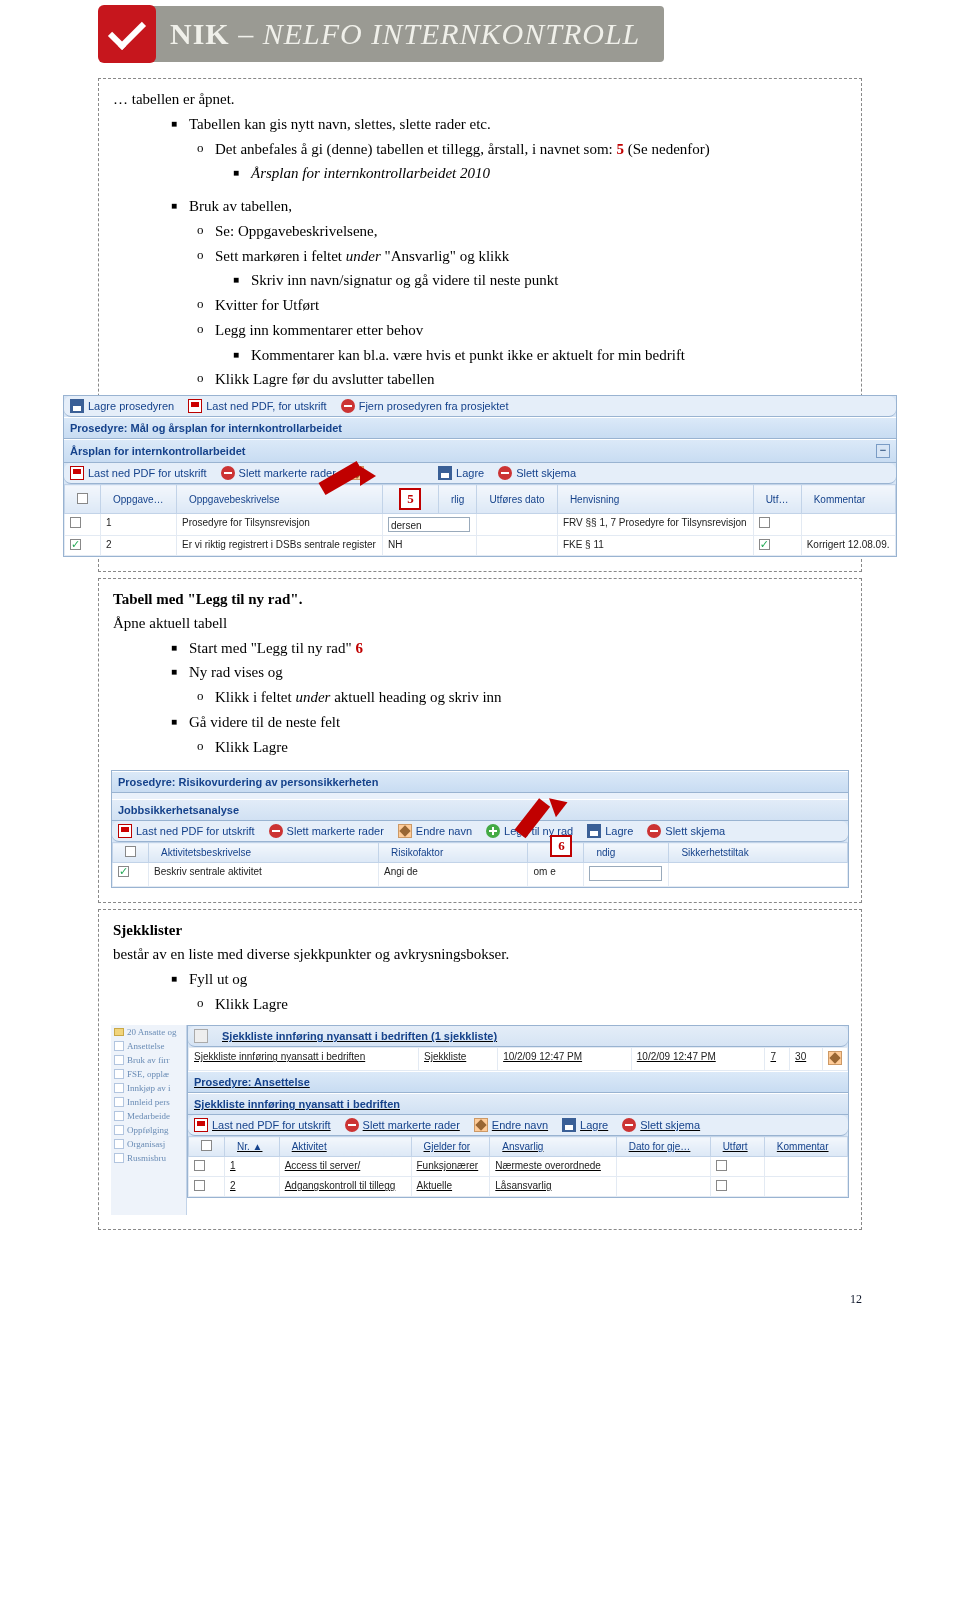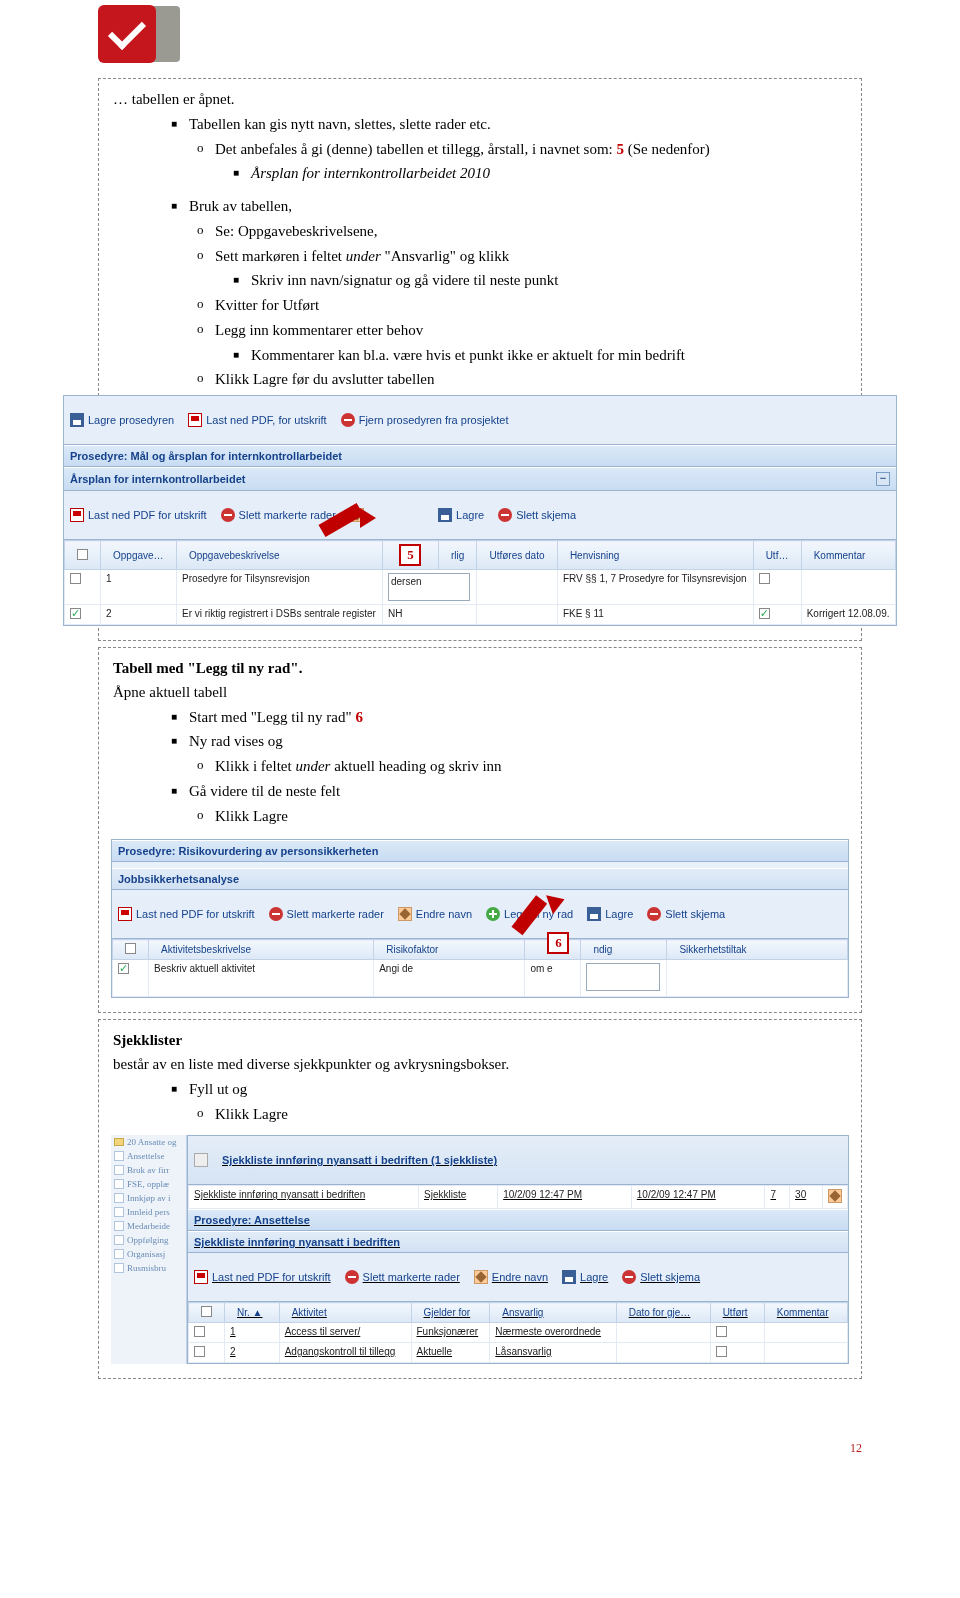--- a/index.html
+++ b/index.html
@@ -28,50 +28,50 @@
   .red { color: #c00000; font-weight: bold; }
   .ital { font-style: italic; }
 
   
   .ui { font-family: Tahoma, Arial, sans-serif; font-size: 11px; color: #15428b; background: #d7e5f5; border: 1px solid #99b3d1; }
   .ui-titlebar { background: linear-gradient(#cee0f4,#b4cfed); padding: 4px 6px; font-weight: bold; color: #15428b; display: flex; align-items: center; justify-content: space-between; border-bottom: 1px solid #99b3d1; }
   .ui-titlebar .winctl { display:flex; gap:3px; }
   .ui-titlebar .winctl span { width:12px; height:10px; background:#6a8cb5; border:1px solid #4a6a92; display:inline-block; }
   .ui-subtitle { background: linear-gradient(#dbe9f8,#c8dcf2); padding: 4px 6px; font-weight: bold; color: #15428b; border-top:1px solid #fff; border-bottom:1px solid #99b3d1; display:flex; justify-content:space-between; align-items:center; }
   .ui-subtitle .minus { width:14px; height:14px; background:#d7e5f5; border:1px solid #7a9cc5; text-align:center; line-height:11px; font-weight:bold; color:#4a6a92; }
-  .ui-toolbar { background: #e5eef9; padding: 17px 6px; border-bottom: 1px solid #99b3d1; display:flex; gap:14px; align-items:center; flex-wrap:wrap; }
+  .ui-toolbar { background: #e5eef9; padding: 3px 6px; border-bottom: 1px solid #99b3d1; display:flex; gap:14px; align-items:center; flex-wrap:wrap;border-radius:7px; }
   .tb-item { display:flex; align-items:center; gap:4px; color:#15428b; }
   .ic { width:14px; height:14px; display:inline-block; position:relative; }
   .ic-pdf { background:#fff; border:1px solid #b00; }
   .ic-pdf::after{content:""; position:absolute; left:2px; top:2px; right:2px; bottom:5px; background:#c00;}
   .ic-del { background:#c33; border-radius:50%; }
   .ic-del::after{content:""; position:absolute; left:3px; right:3px; top:6px; height:2px; background:#fff;}
   .ic-edit { background:#fc9; border:1px solid #c96; }
   .ic-edit::after{content:""; position:absolute; left:2px; top:2px; width:8px; height:8px; background:#963; transform:rotate(45deg);}
   .ic-save { background:#3a5f96; }
   .ic-save::after{content:""; position:absolute; left:3px; right:3px; top:7px; bottom:2px; background:#fff;}
   .ic-add { background:#4a4; border-radius:50%; }
   .ic-add::before{content:""; position:absolute; left:6px; top:3px; width:2px; height:8px; background:#fff;}
   .ic-add::after{content:""; position:absolute; top:6px; left:3px; height:2px; width:8px; background:#fff;}
   .ic-last { background:#eee; border:1px solid #aaa; }
 
   .ui-table { width:100%; border-collapse: collapse; background:#fff; }
   .ui-table thead th { background: linear-gradient(#f3f7fc,#dce8f6); color:#15428b; font-weight:normal; font-size:10px; text-align:left; padding:3px 12px; border:1px solid #c2d3e8; }
   .ui-table tbody td { font-size:10px; color:#222; padding:3px 5px; border:1px solid #e3eaf3; vertical-align:top; }
   .chk { width:11px; height:11px; border:1px solid #888; background:#fff; display:inline-block; position:relative; }
   .chk.on::after{content:"✓"; position:absolute; left:0; top:-2px; font-size:11px; color:#2a5;}
-  .input-f { background:#fff; border:1px solid #9ab; height:28px; width:98%; display:inline-block; }
+  .input-f { background:#fff; border:1px solid #9ab; height:15px; width:98%; display:inline-block; }
 
   .arrow-callout { width:56px; height:48px; position:relative; }
   .arrow-shaft { position:absolute; left:2px; top:18px; width:44px; height:14px; background:#c00000; transform-origin:left center; transform:rotate(-30deg); }
   .arrow-head { position:absolute; right:0; top:2px; width:0; height:0; border-left:16px solid #c00000; border-top:10px solid transparent; border-bottom:10px solid transparent; }
   .callout-num { position:absolute; right:-6px; top:24px; width:22px; height:22px; border:2px solid #c00000; color:#c00000; font-weight:bold; font-size:13px; display:flex; align-items:center; justify-content:center; background:#fff; font-family:"Times New Roman",serif; }
 
   .section-title { font-weight:bold; font-size:15px; margin-bottom:2px; }
-  .pagenum { text-align:right; color:#b91c1c; font-size:12px; padding-right:98px; margin-top:26px; }
+  .pagenum { text-align:right; color:#0f172a; font-size:12px; padding-right:98px; margin-top:26px; }
 
   .side-frag { position:absolute; left:0; width:76px; background:#eef3fa; border-right:1px solid #c2d3e8; font-family:Tahoma; font-size:9px; color:#6a8cb5; }
   .side-frag .i { display:flex; align-items:center; gap:3px; padding:2px 3px; }
   .folder { width:10px; height:8px; background:#f1d47b; border:1px solid #c9a847; display:inline-block; }
   .sheet { width:10px; height:10px; background:#fff; border:1px solid #b2c5df; display:inline-block; }
   .screenshot-wrap { margin: 4px -50px 0 -50px; position:relative; }
   .screenshot-wrap.narrow { margin: 2px -2px 0 -2px; }
 
   .legg-arrow { width:56px; height:58px; position:relative; }
   .legg-arrow .arrow-shaft { transform: rotate(-52deg); top:28px; width:40px;}
@@ -79,20 +79,21 @@
   .legg-arrow .callout-num { top:36px; right:2px; }
 </style>
 </head>
 <body>
 
 <div class="banner">
   <div class="banner-bar">
     <div class="logo-box">
         <div class="logo-check"></div>
       </div>
+    <div class="banner-text"><b>NIK</b><span> – NELFO INTERNKONTROLL</span></div>
   </div>
 </div>
 
 <div class="page">
 
 <div class="dashed-box">
   <div class="body-text">
     <div>… tabellen er åpnet.</div>
     <ul class="sq indent">
       <li>Tabellen kan gis nytt navn, slettes, slette rader etc.</li>
@@ -286,21 +287,21 @@
               <div class="callout-num">6</div>
             </div>
           </th>
           <th>ndig</th>
           <th>Sikkerhetstiltak</th>
         </tr>
             </thead>
         <tbody>
           <tr>
             <td><span class="chk on"></span></td>
-            <td>Beskriv aktuell aktivitet</td>
+            <td>Beskriv sentrale aktivitet</td>
             <td><span>Angi de</span></td>
             <td>om e</td>
             <td><span class="input-f"></span></td>
             <td></td>
           </tr>
         </tbody>
       </table>
     </div>
   </div>
 </div>

